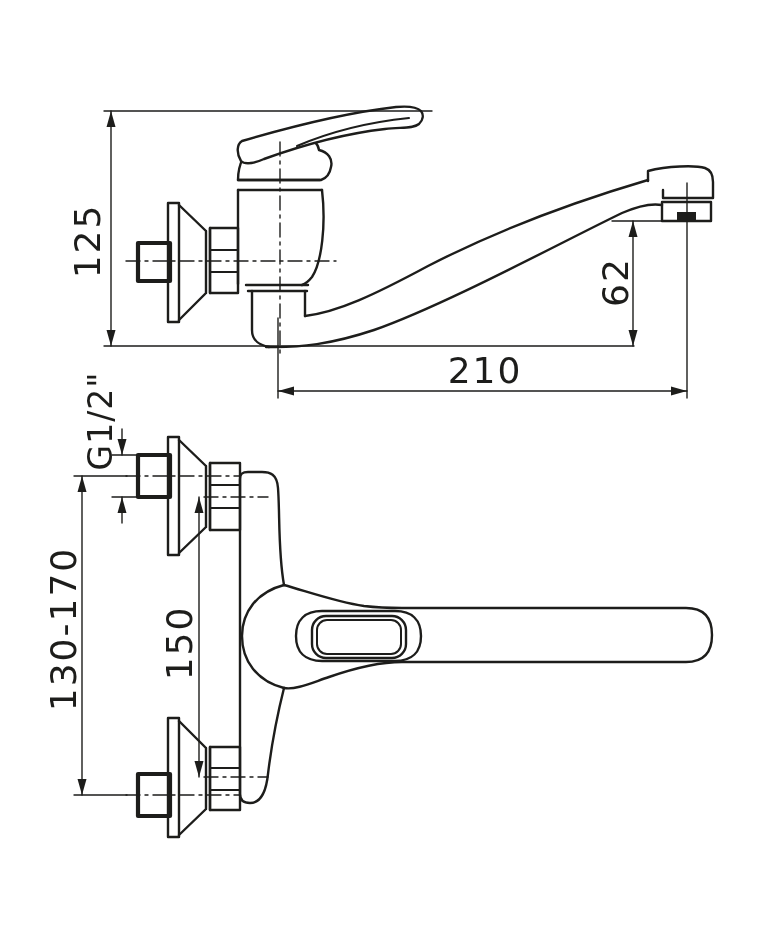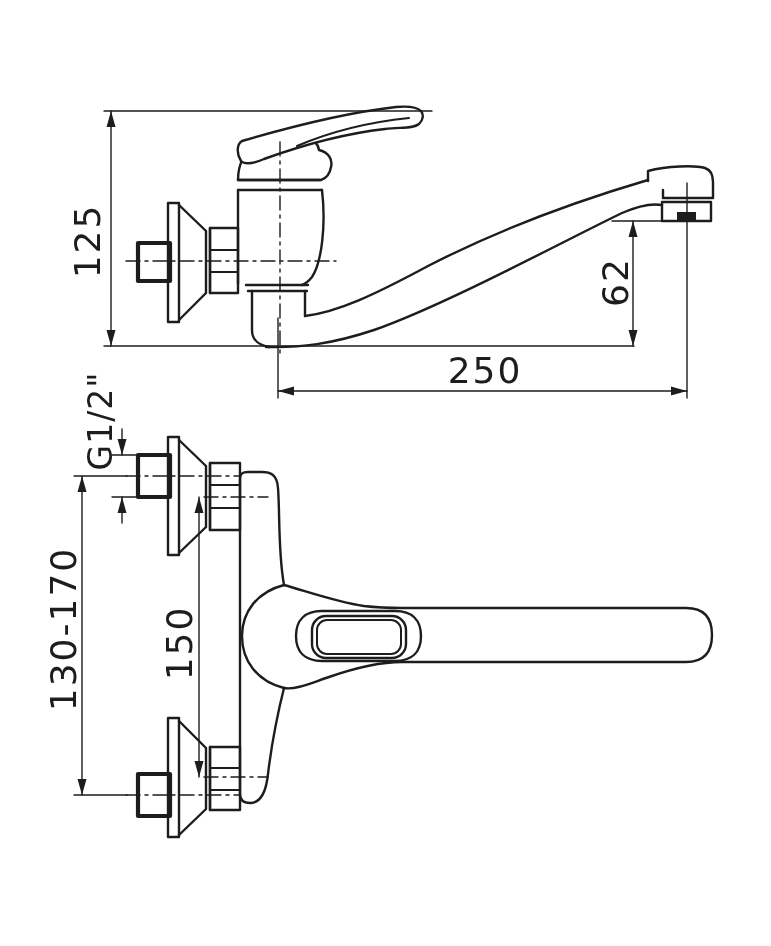--- a/index.html
+++ b/index.html
@@ -158,18 +158,18 @@
       <g stroke-width="1.4">
         <path d="M199,497 L199,777"></path>
         <polygon points="199,497 194.5,513 203.5,513" fill="#1d1d1b" stroke="none"></polygon>
         <polygon points="199,777 194.5,761 203.5,761" fill="#1d1d1b" stroke="none"></polygon>
       </g>
     </g>
   </svg>
 
   <div class="dim-label rot" style="left:88px;  top:241px;">125</div>
   <div class="dim-label rot" style="left:616px; top:282px;">62</div>
-  <div class="dim-label" style="left:485px; top:371px;">250</div>
+  <div class="dim-label" style="left:485px; top:371px;">210</div>
   <div class="dim-label rot small" style="left:100px; top:421px;">G1/2"</div>
   <div class="dim-label rot" style="left:64px;  top:629px;">130-170</div>
   <div class="dim-label rot" style="left:180px; top:643px;">150</div>
 
 </div>
 
 </body></html>

